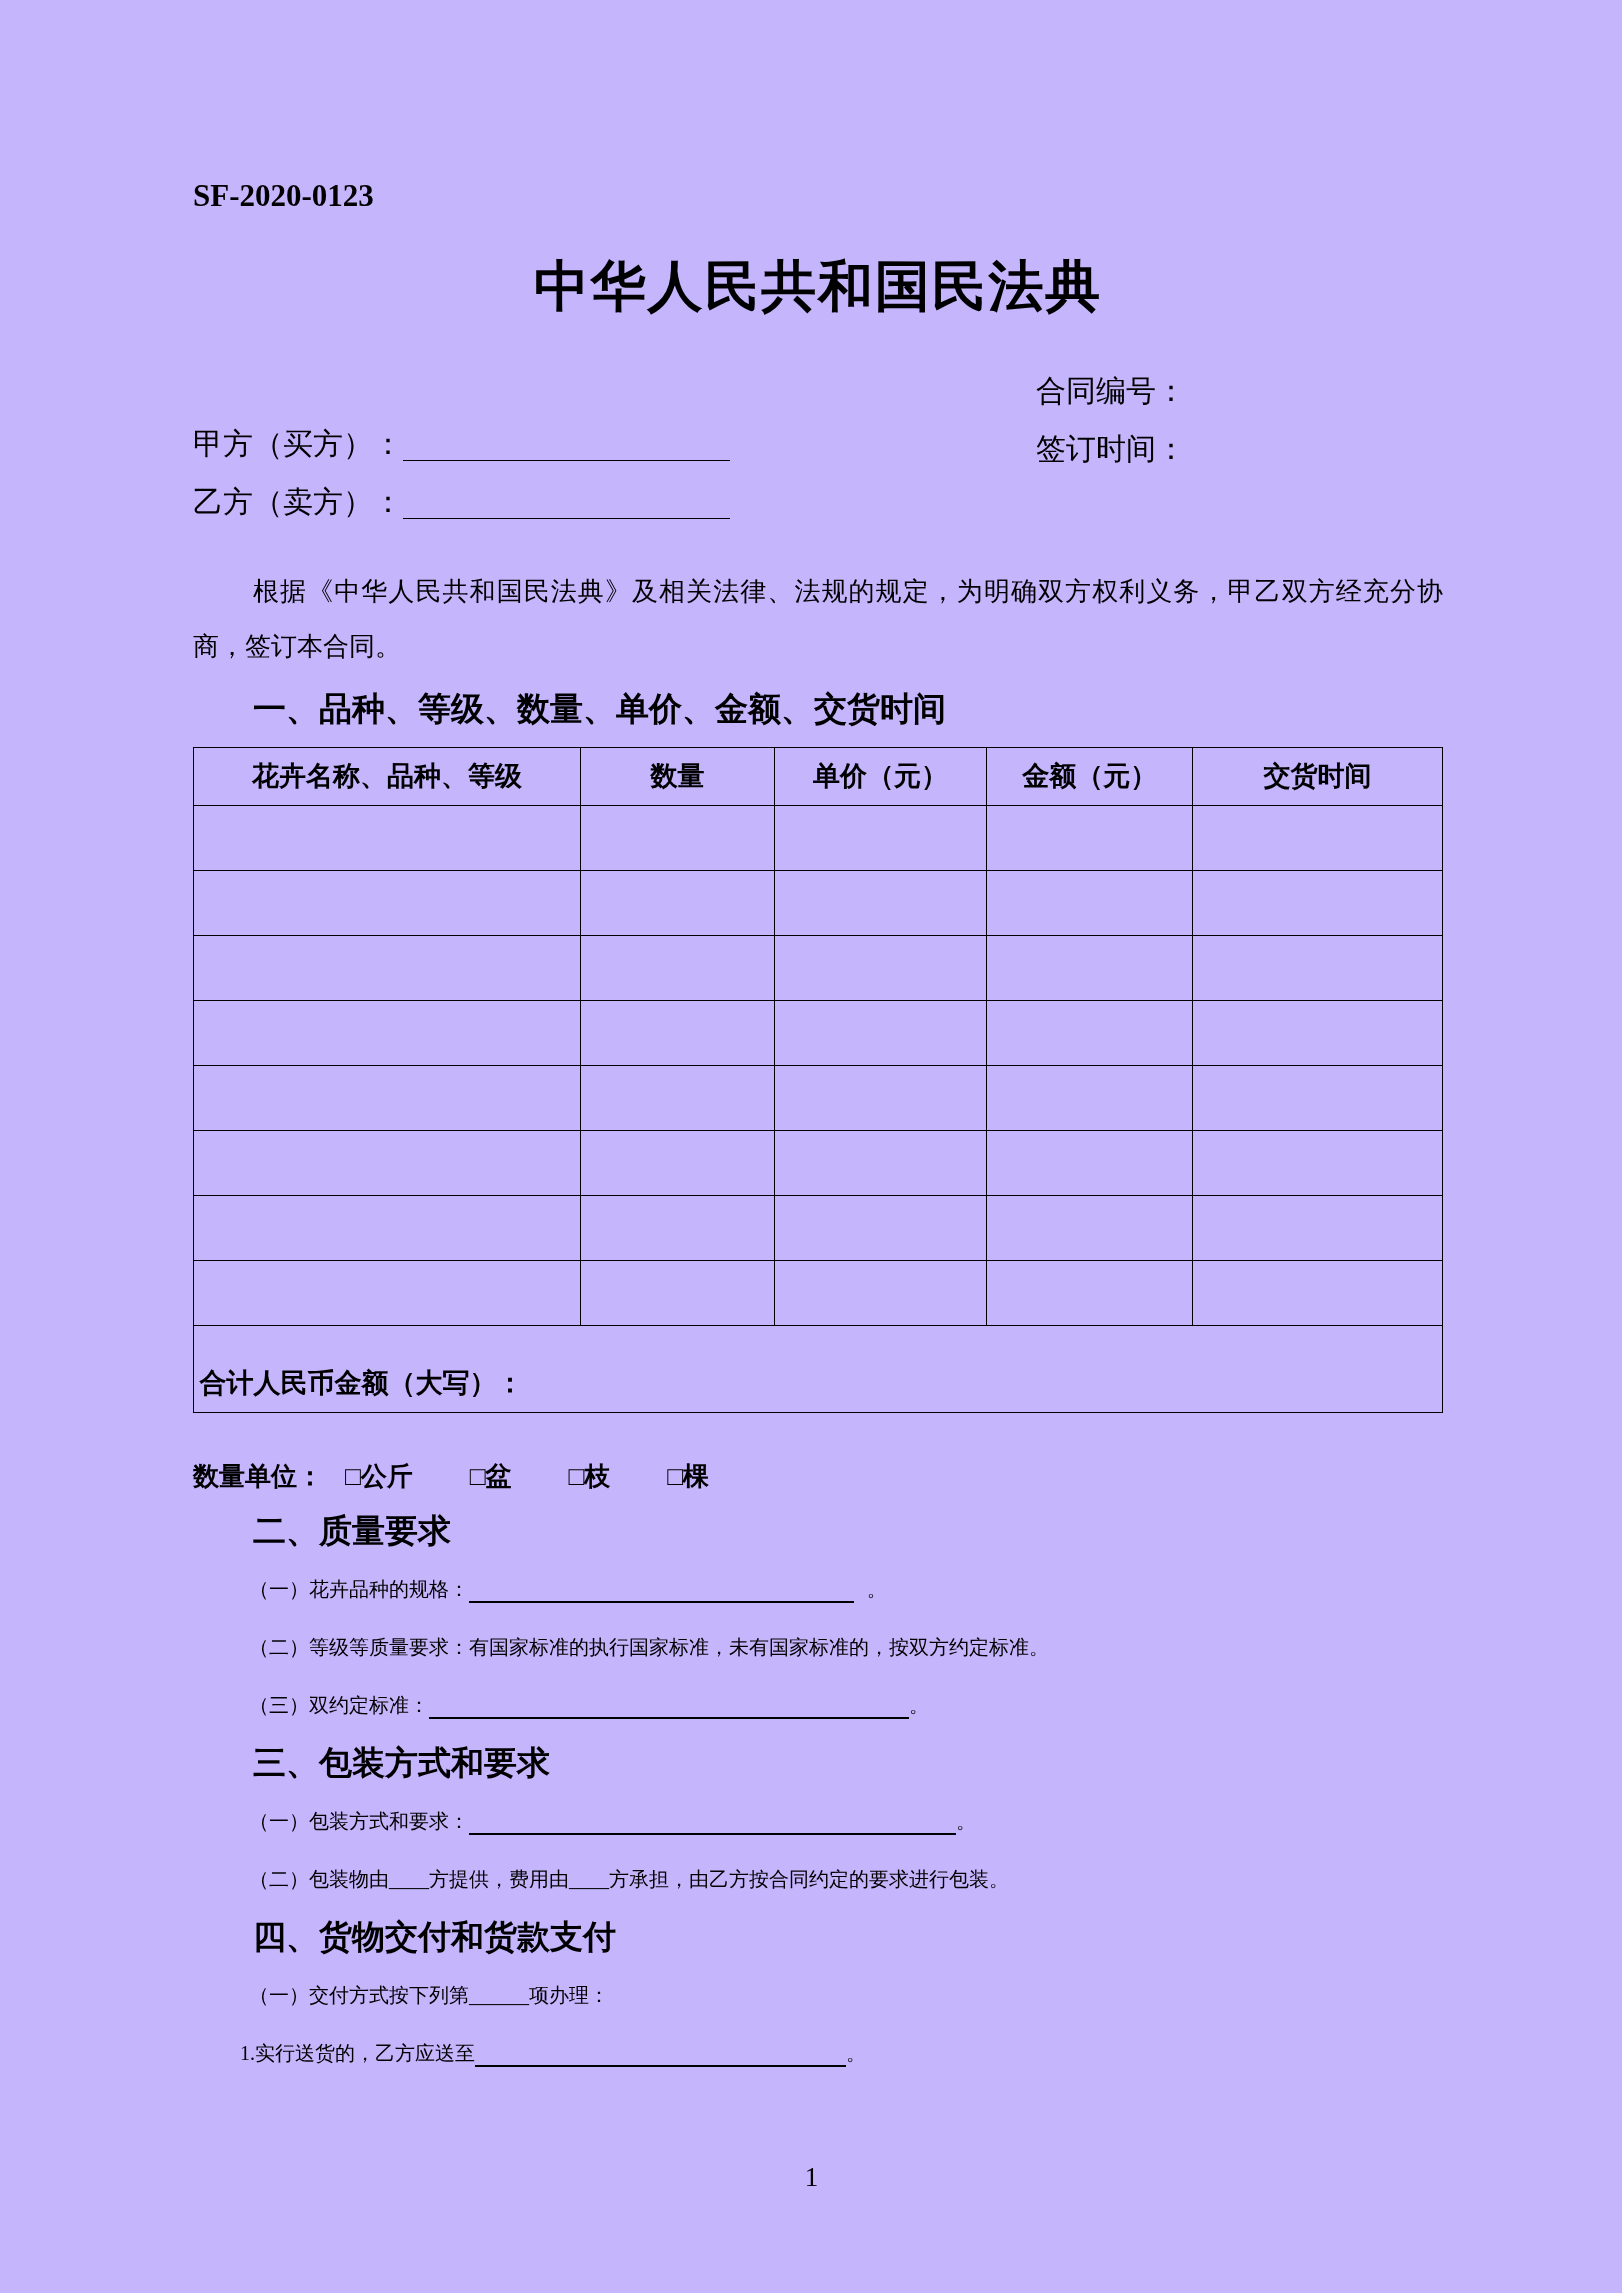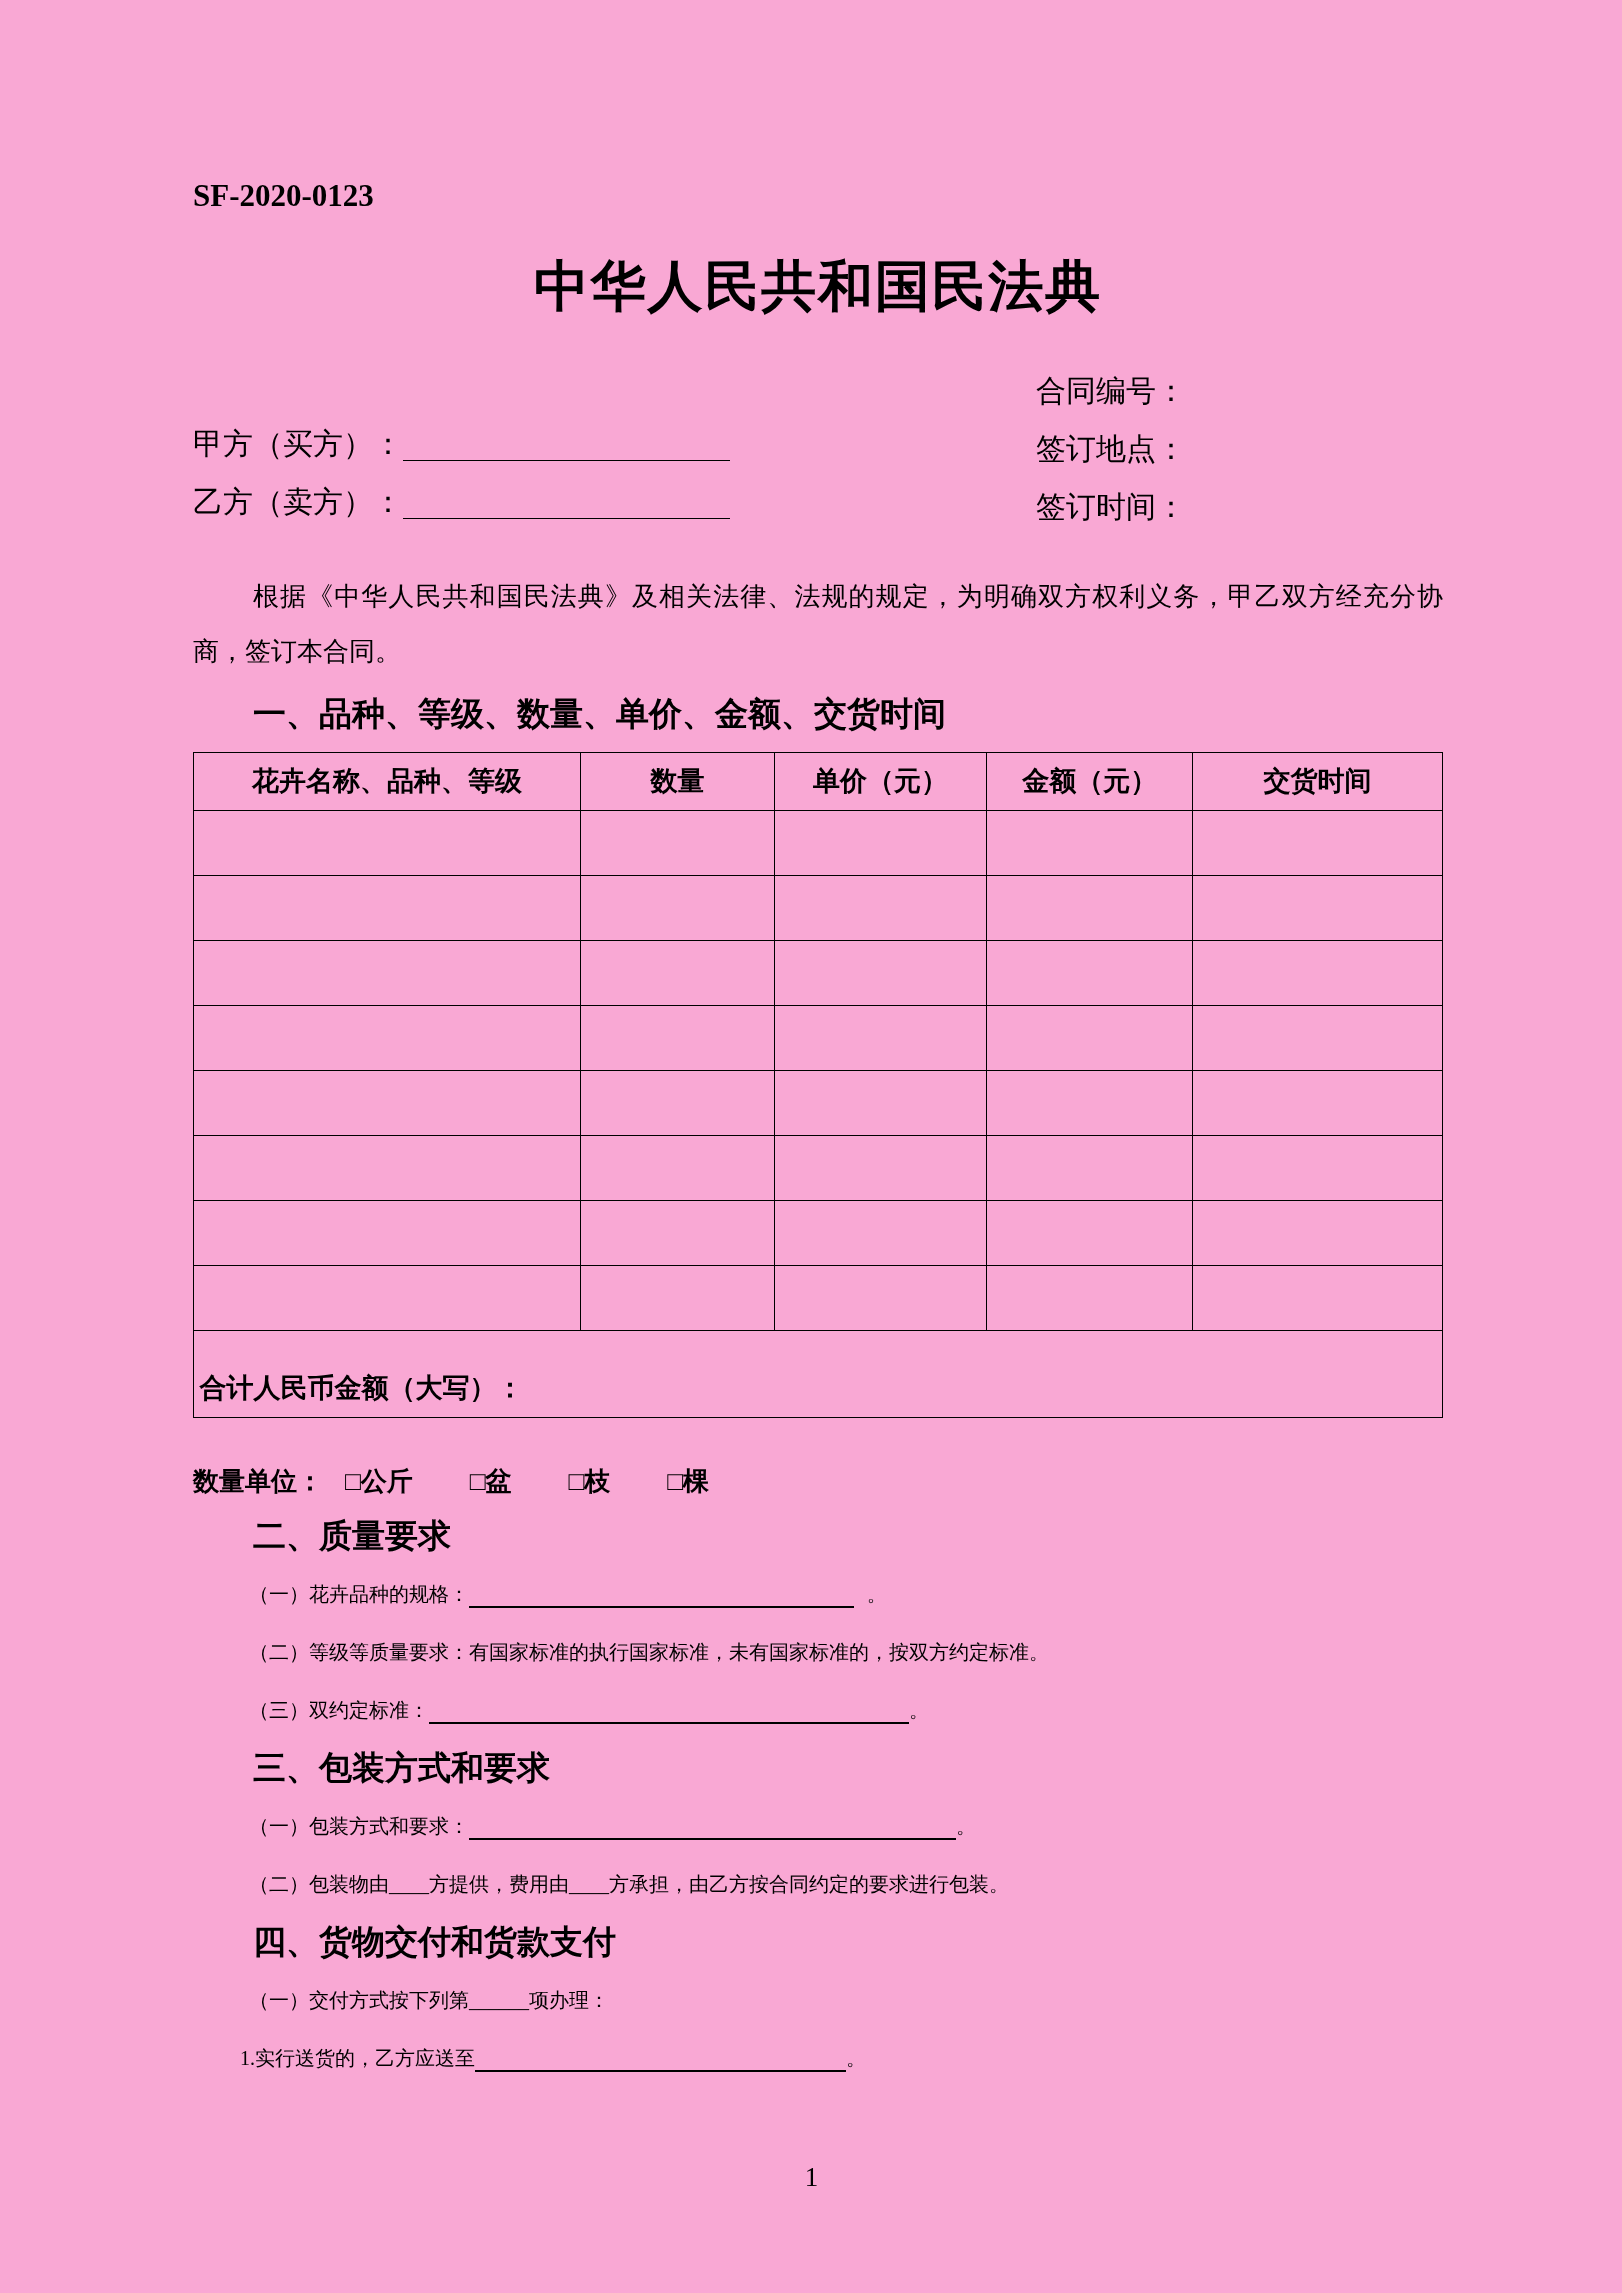--- a/index.html
+++ b/index.html
@@ -6,21 +6,21 @@
   html, body { background: #ffffff; }
   body {
     width: 1623px;
     font-family: "Liberation Serif", "DejaVu Serif", serif;
     color: #000;
   }
   .page {
     position: relative;
     width: 1623px;
     height: 2294px;
-    background: #f9a8d4;
+    background: #c4b5fd;
     padding: 178px 180px 0 193px;
   }
   .doc-code {
     font-size: 31px;
     font-weight: bold;
     line-height: 36px;
     font-family: "Liberation Serif", "DejaVu Serif", serif;
   }
   .title {
     margin-top: 40px;
@@ -124,21 +124,20 @@
 
   <div class="title">中华人民共和国民法典</div>
 
   <div class="head-block">
     <div class="parties">
       <div class="party-line"><span>甲方（买方）：</span><span class="blank w360"></span></div>
       <div class="party-line"><span>乙方（卖方）：</span><span class="blank w360"></span></div>
     </div>
     <div class="meta">
       <div class="meta-line">合同编号：</div>
-      <div class="meta-line">签订地点：</div>
       <div class="meta-line">签订时间：</div>
     </div>
   </div>
 
   <p class="intro">根据《中华人民共和国民法典》及相关法律、法规的规定，为明确双方权利义务，甲乙双方经充分协商，签订本合同。</p>
 
   <h2 class="sec-heading first">一、品种、等级、数量、单价、金额、交货时间</h2>
 
   <table class="items-table">
     <colgroup>

